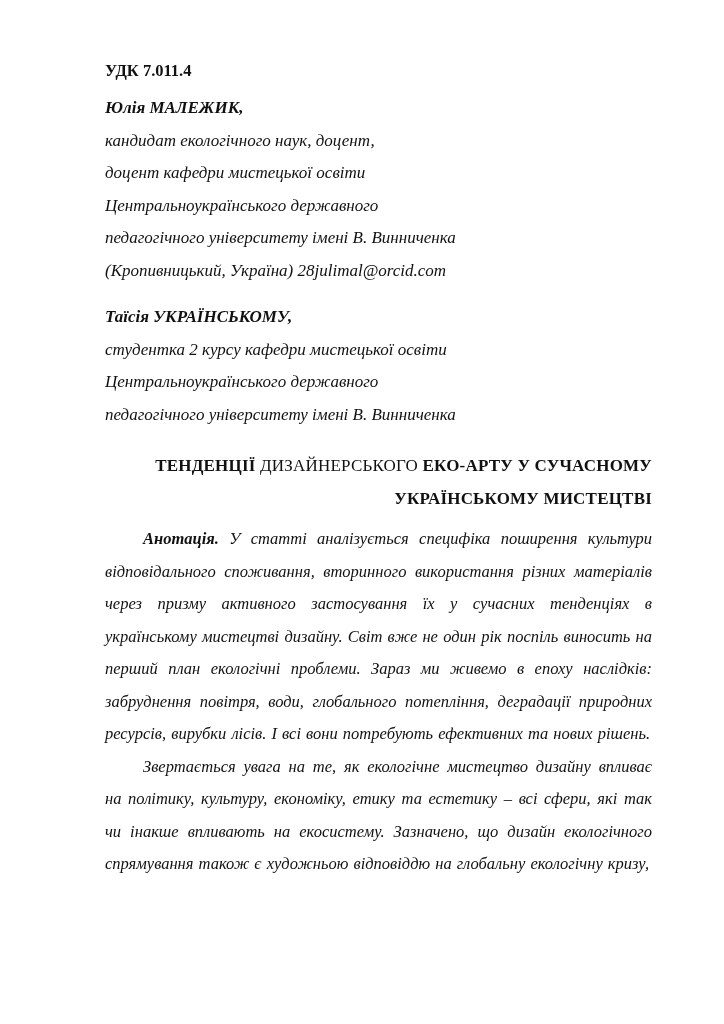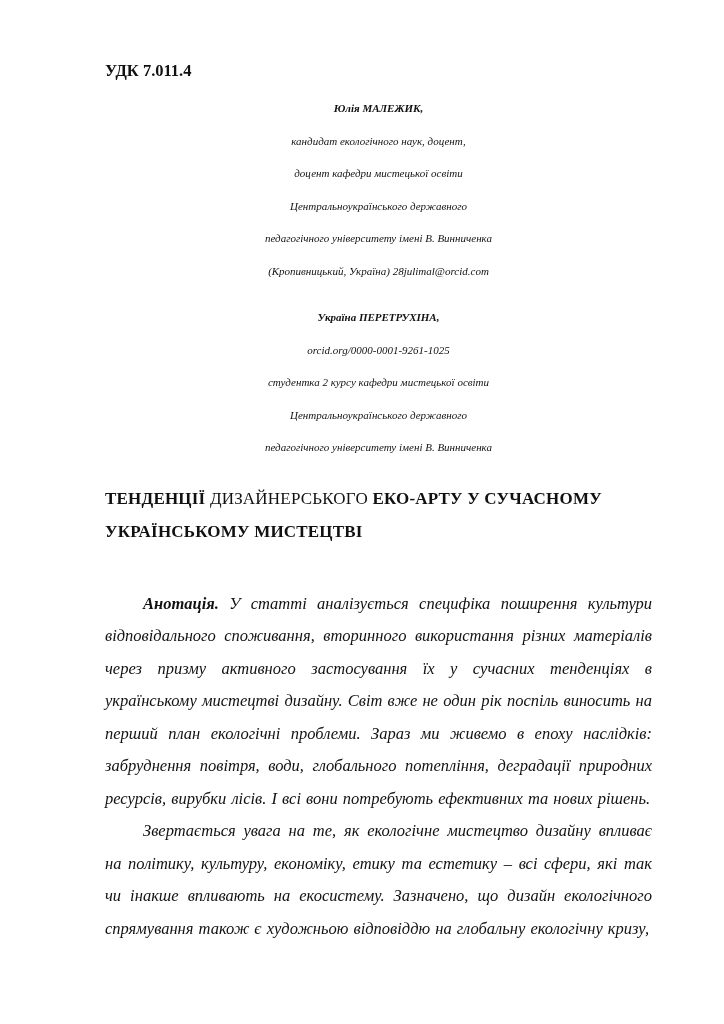--- a/index.html
+++ b/index.html
@@ -16,40 +16,40 @@
     height: 756px;
     padding: 56px 72px 0 105px;
   }
   .udc {
     font-weight: bold;
     font-size: 16.5px;
     line-height: 30px;
     text-align: left;
   }
   .author-block {
-    text-align: center;
+    text-align: left;
     font-style: italic;
-    font-size: 11px;
+    font-size: 17px;
     line-height: 32.5px;
   }
   .author-block.first { margin-top: 6px; }
   .author-block.second { margin-top: 14px; }
   .author-name {
     font-weight: bold;
   }
   .title {
     margin-top: 18px;
-    text-align: left;
+    text-align: right;
     font-size: 17px;
     line-height: 33px;
     font-weight: normal;
     letter-spacing: 0.2px;
   }
   .title .b { font-weight: bold; }
-  .paragraphs { margin-top: 40px; }
+  .paragraphs { margin-top: 8px; }
   .body-par {
     font-style: italic;
     font-size: 16.5px;
     line-height: 32.5px;
     text-align: justify;
     text-indent: 38px;
     word-spacing: 1px;
   }
   .abstract-label { font-weight: bold; }
 </style>
@@ -63,22 +63,21 @@
   <div class="author-block first">
     <div class="author-name">Юлія МАЛЕЖИК,</div>
     <div>кандидат екологічного наук, доцент,</div>
     <div>доцент кафедри мистецької освіти</div>
     <div>Центральноукраїнського державного</div>
     <div>педагогічного університету імені В. Винниченка</div>
     <div>(Кропивницький, Україна) 28julimal@orcid.com</div>
   </div>
 
   <div class="author-block second">
-    <div class="author-name">Україна ПЕРЕТРУХІНА,</div>
-    <div>orcid.org/0000-0001-9261-1025</div>
+    <div class="author-name">Таїсія УКРАЇНСЬКОМУ,</div>
     <div>студентка 2 курсу кафедри мистецької освіти</div>
     <div>Центральноукраїнського державного</div>
     <div>педагогічного університету імені В. Винниченка</div>
   </div>
 
   <h1 class="title">
     <div><span class="b">ТЕНДЕНЦІЇ </span><span>ДИЗАЙНЕРСЬКОГО </span><span class="b">ЕКО-АРТУ У СУЧАСНОМУ</span></div>
     <div class="b">УКРАЇНСЬКОМУ МИСТЕЦТВІ</div>
   </h1>
 

